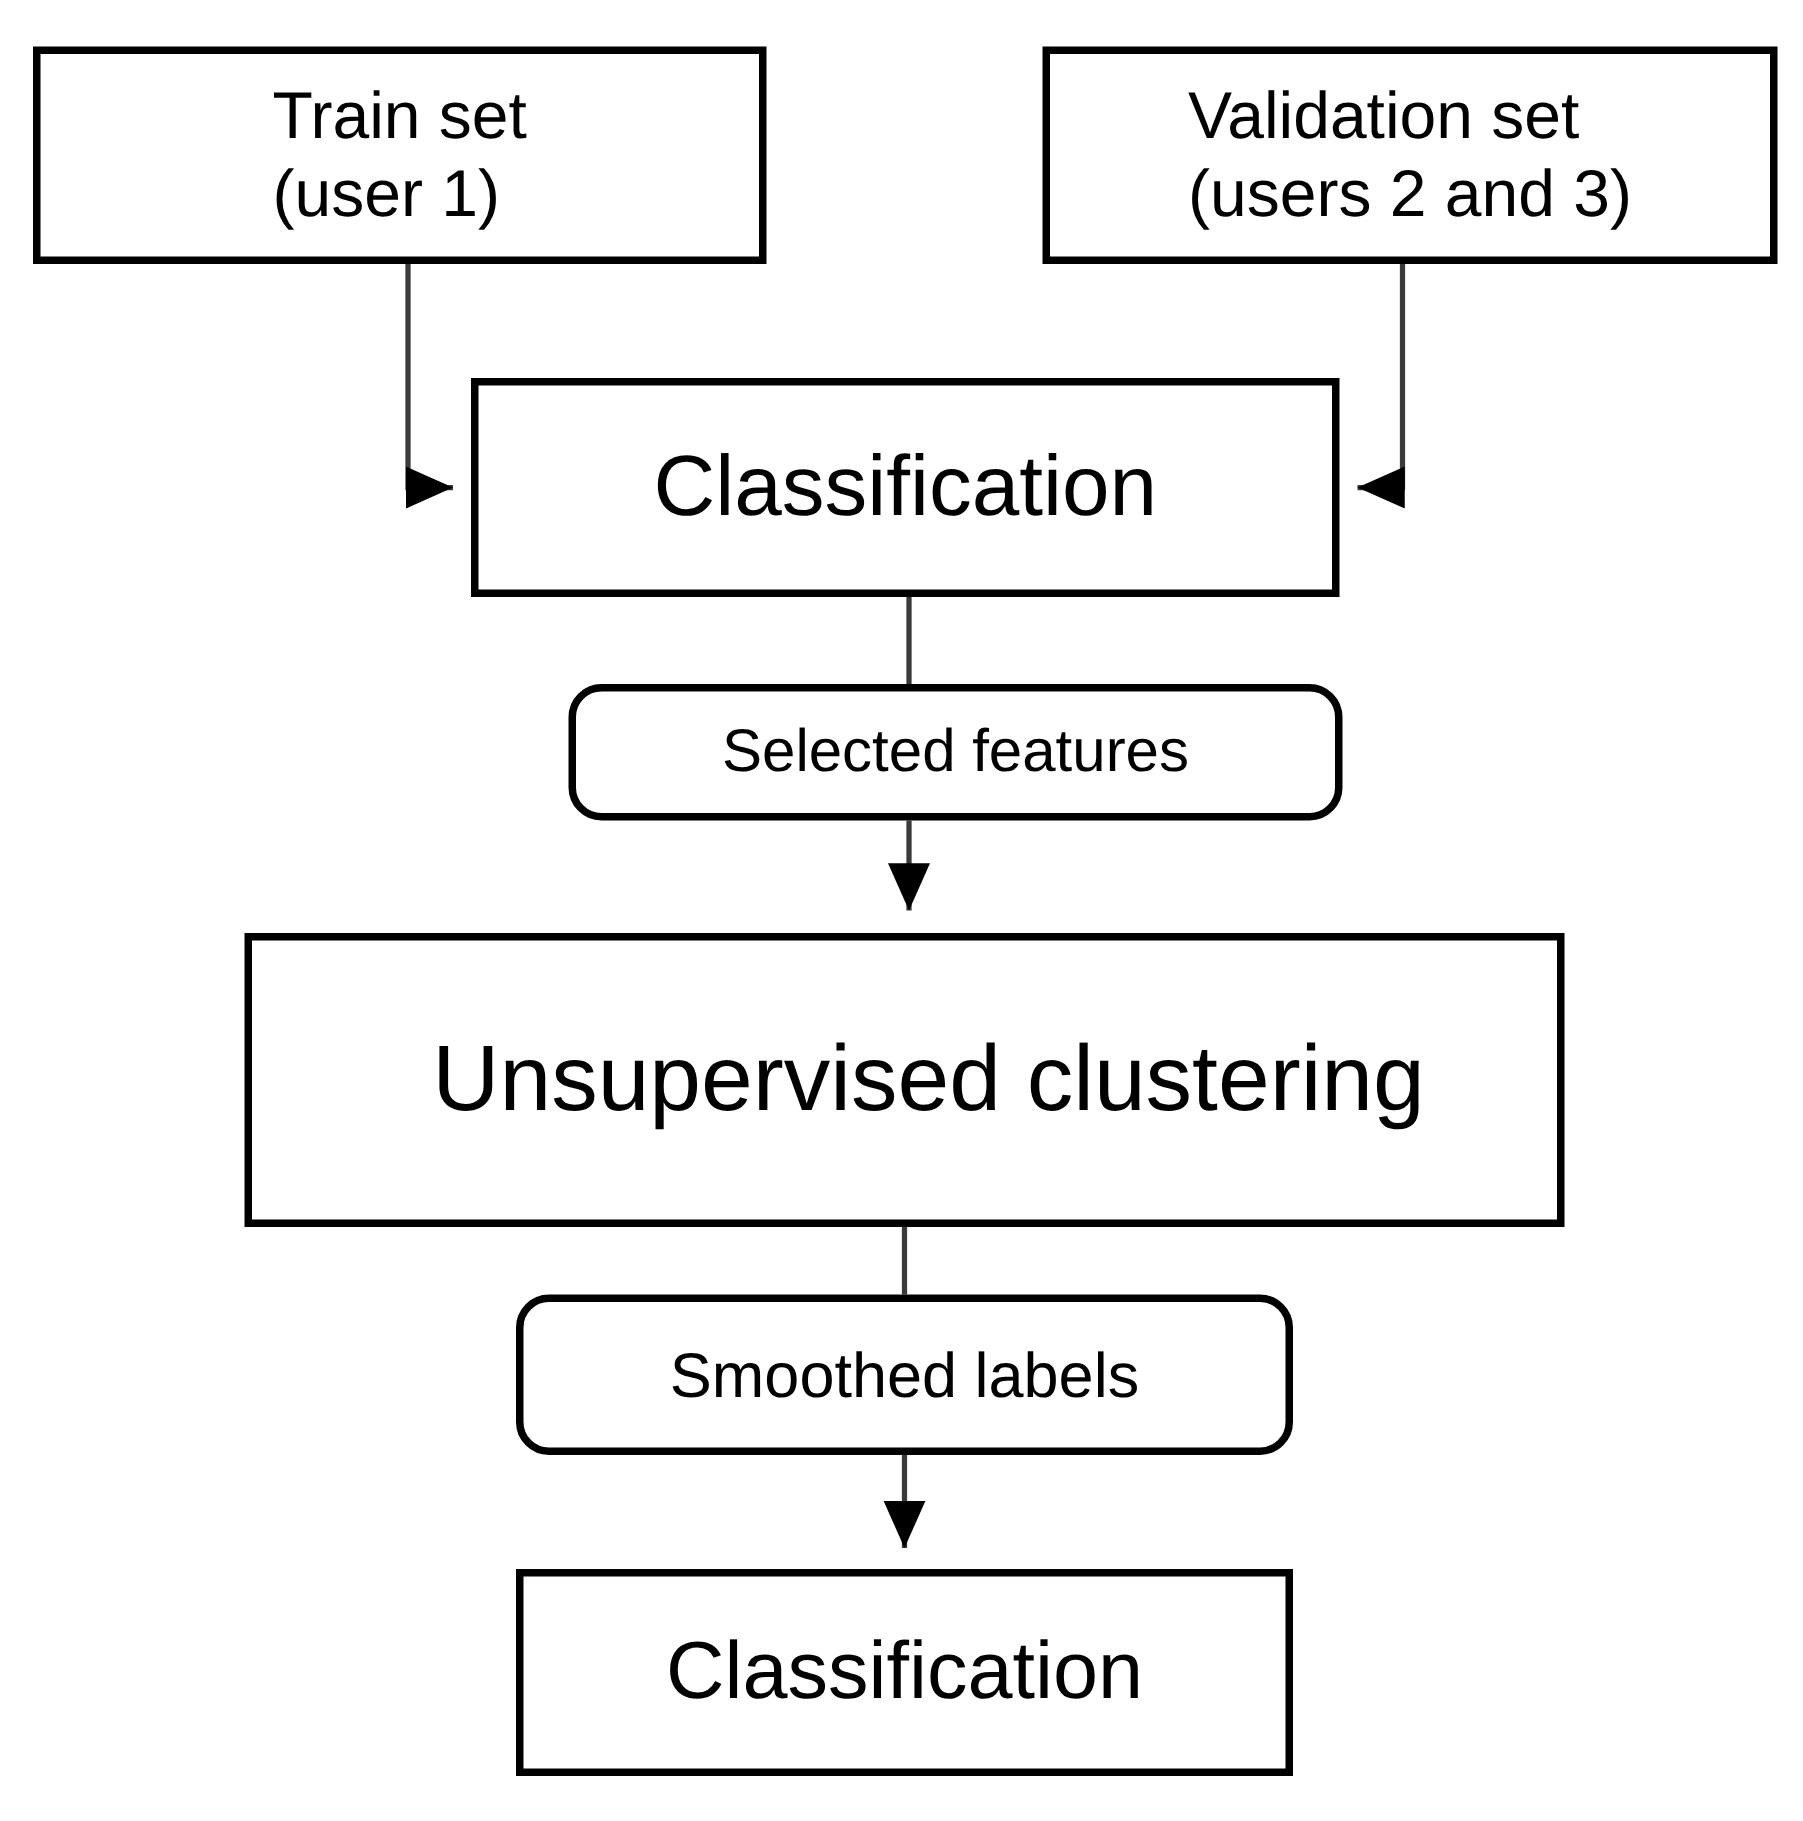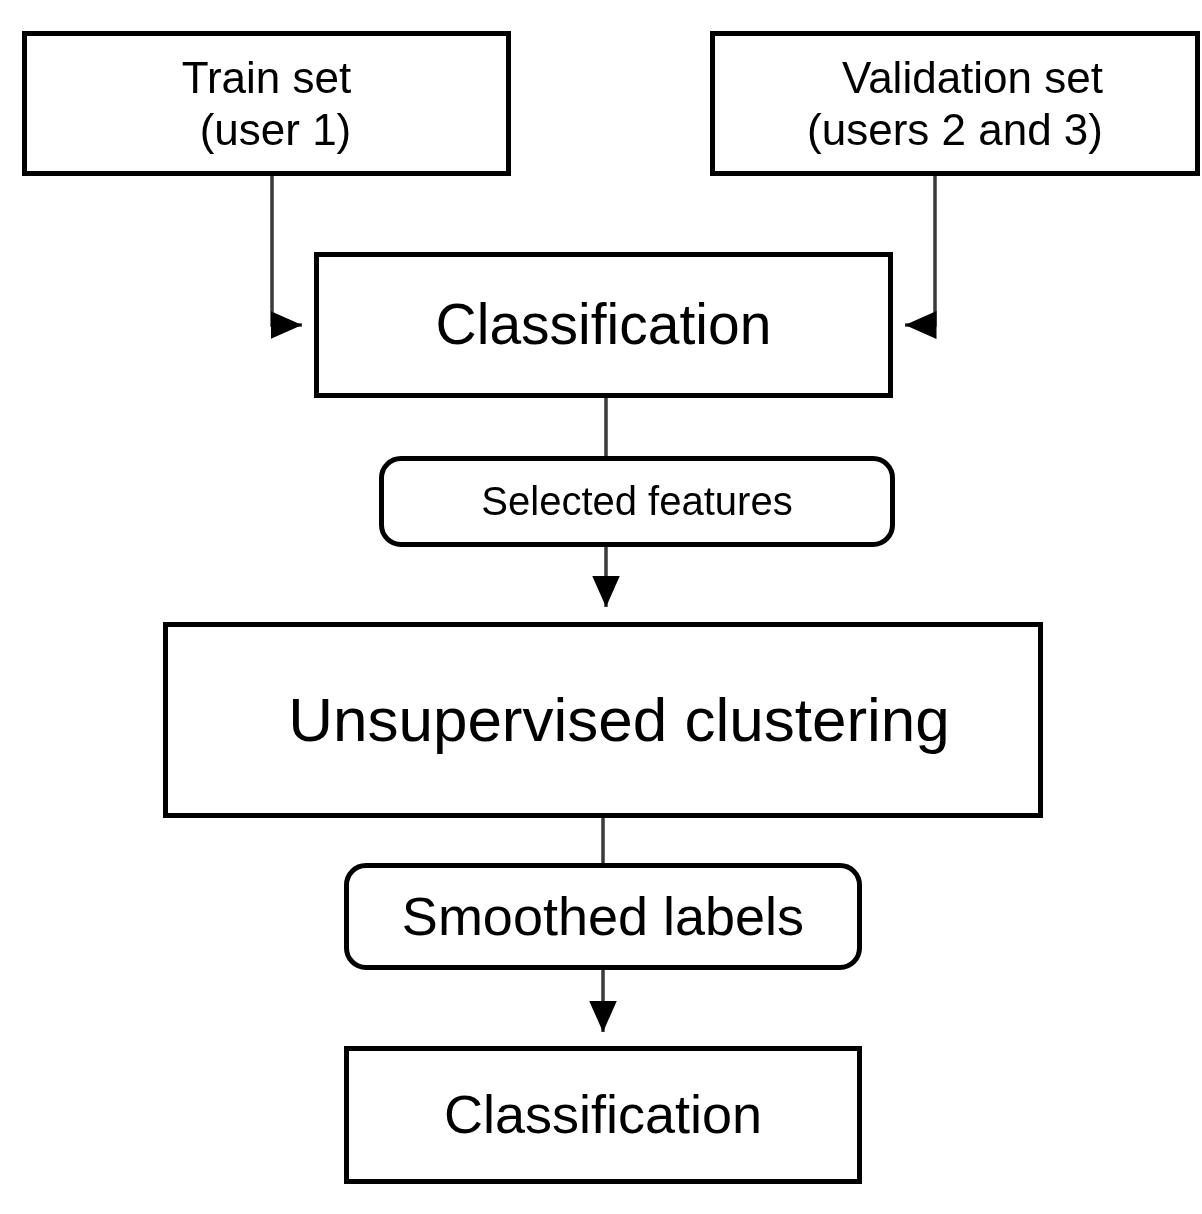--- a/index.html
+++ b/index.html
@@ -16,42 +16,42 @@
     font-family: "Liberation Sans", sans-serif;
   }
   .node {
     position: absolute;
     box-sizing: border-box;
     background: #ffffff;
     border: 5px solid #000000;
     display: flex;
     align-items: center;
     justify-content: center;
-    text-align: right;
+    text-align: left;
     color: #000000;
     line-height: 1.18;
     z-index: 3;
   }
   .node.rounded {
     border-radius: 22px;
     border-width: 5px;
   }
   .node .label {
     white-space: pre-line;
     display: block;
     padding: 0 6px;
   }
 
   
   #node-train-set      { left: 22px;  top: 31px;   width: 489px; height: 145px; font-size: 44px; }
-  #node-validation-set { left: 710px; top: 31px;   width: 490px; height: 145px; font-size: 44px; }
+  #node-validation-set { left: 695px; top: 31px;   width: 490px; height: 145px; font-size: 44px; }
   #node-classification-top { left: 314px; top: 252px; width: 579px; height: 146px; font-size: 57px; }
   #node-selected-features  { left: 366px; top: 456px; width: 516px; height: 91px;  font-size: 40px; margin-left: 13px; }
   #node-unsupervised-clustering { left: 163px; top: 622px; width: 880px; height: 196px; font-size: 62px; padding-left: 32px; }
-  #node-smoothed-labels    { left: 344px; top: 863px; width: 518px; height: 107px; font-size: 54px; }
+  #node-smoothed-labels    { left: 344px; top: 863px; width: 518px; height: 107px; font-size: 42px; }
   #node-classification-bottom { left: 344px; top: 1046px; width: 518px; height: 138px; font-size: 54px; }
 
   
   .edge-svg {
     position: absolute;
     left: 0;
     top: 0;
     width: 1202px;
     height: 1214px;
     z-index: 1;

